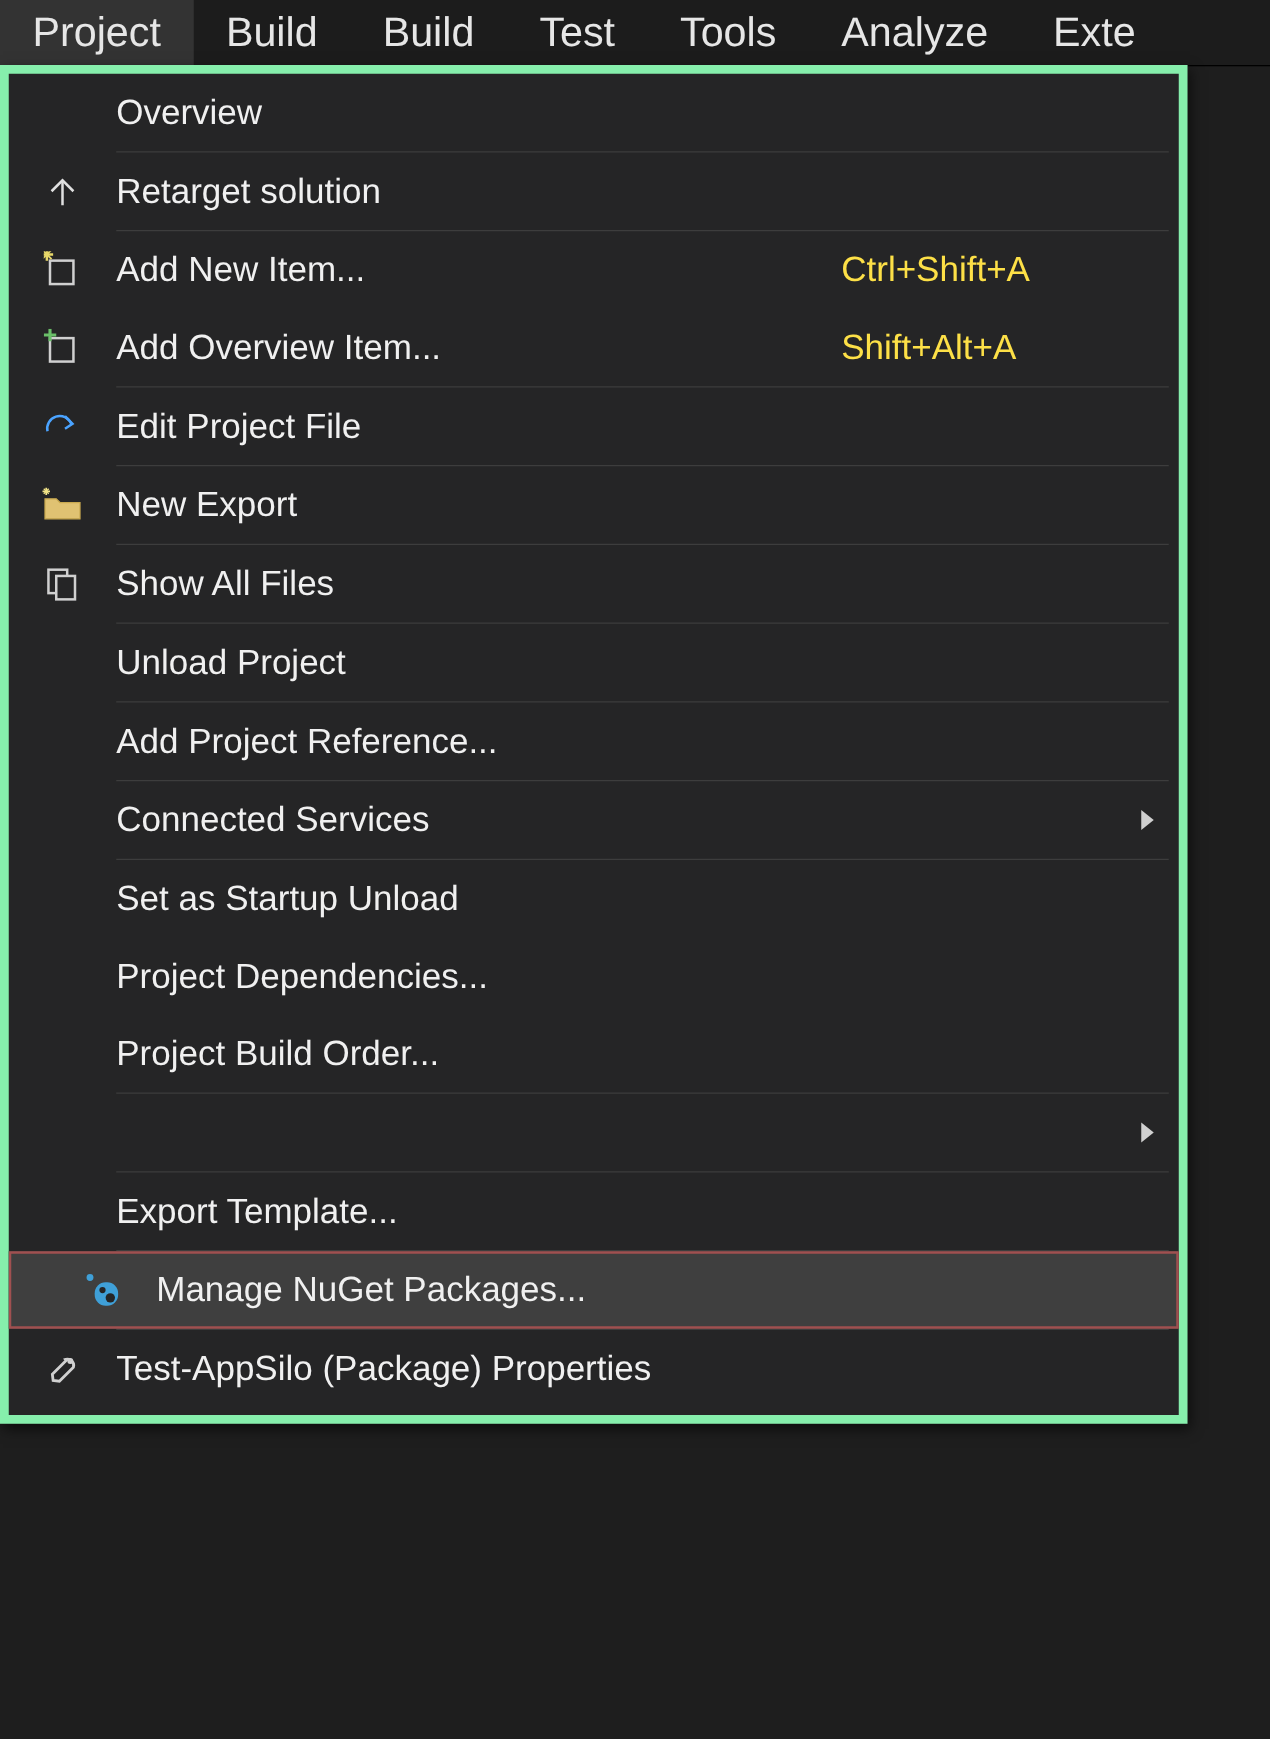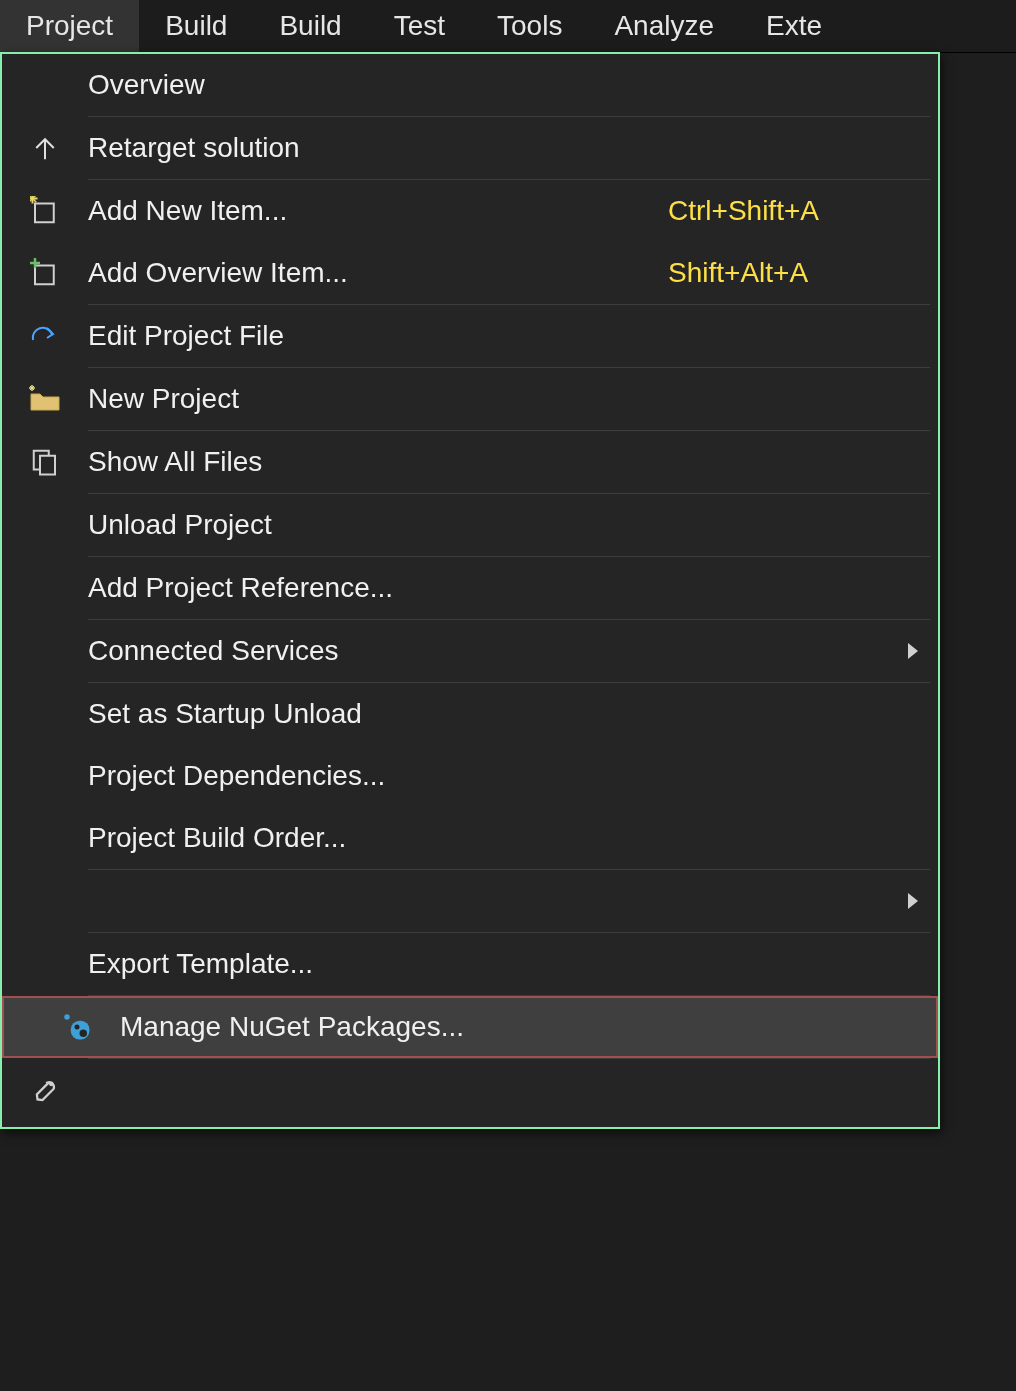--- a/index.html
+++ b/index.html
@@ -11,37 +11,37 @@
     font-family: "Segoe UI", Arial, sans-serif;
     color: #f0f0f0;
     overflow: hidden;
   }
   .menubar {
     display: flex;
     align-items: center;
     height: 52px;
     background: #1c1c1c;
     border-bottom: 1px solid #000;
-    font-size: 28px;
+    font-size: 33px;
   }
   .menubar-item {
     padding: 10px 26px;
     color: #e6e6e6;
     cursor: default;
   }
   .menubar-item.active {
     background: #333333;
   }
   .dropdown {
     position: absolute;
     left: 0;
     top: 52px;
     width: 936px;
     background: #252526;
-    border: 2px solid #86efac;
+    border: 7px solid #86efac;
     box-shadow: 2px 4px 10px rgba(0,0,0,0.6);
     padding-bottom: 6px;
   }
   .menu-row {
     display: flex;
     align-items: center;
     height: 62px;
     font-size: 28px;
     color: #f0f0f0;
     position: relative;
@@ -170,21 +170,21 @@
       <svg width="34" height="28" viewBox="0 0 34 28">
         <path d="M3 9 h9 l3 3 h16 v13 h-28 z" fill="#e0c272" stroke="#c9a94f" stroke-width="1"></path>
         <g transform="translate(4,3)">
           <line x1="0" y1="-3" x2="0" y2="3" stroke="#f2e488" stroke-width="1.4"></line>
           <line x1="-3" y1="0" x2="3" y2="0" stroke="#f2e488" stroke-width="1.4"></line>
           <line x1="-2" y1="-2" x2="2" y2="2" stroke="#f2e488" stroke-width="1"></line>
           <line x1="-2" y1="2" x2="2" y2="-2" stroke="#f2e488" stroke-width="1"></line>
         </g>
       </svg>
     </div>
-    <div class="label-slot">New Project</div>
+    <div class="label-slot">New Export</div>
     <div class="shortcut-slot"></div>
   </div>
   <div class="menu-separator"></div>
 
   <div class="menu-row">
     <div class="icon-slot">
       <svg width="30" height="30" viewBox="0 0 24 24" fill="none" stroke="#d0d0d0" stroke-width="1.6">
         <rect x="3" y="3" width="12" height="15"></rect>
         <rect x="8" y="7" width="12" height="15" fill="#252526"></rect>
       </svg>
@@ -264,16 +264,17 @@
   </div>
   <div class="menu-separator"></div>
 
   <div class="menu-row">
     <div class="icon-slot">
       <svg width="30" height="30" viewBox="0 0 24 24" fill="none" stroke="#d0d0d0" stroke-width="1.8">
         <path d="M14 6a4 4 0 0 1 5 5l-9 9-4-0.5-0.5-4 9-9z"></path>
         <circle cx="17" cy="7" r="1" fill="#252526"></circle>
       </svg>
     </div>
+    <div class="label-slot">Test-AppSilo (Package) Properties</div>
     <div class="shortcut-slot"></div>
   </div>
 
 </div>
 
 </body></html>

